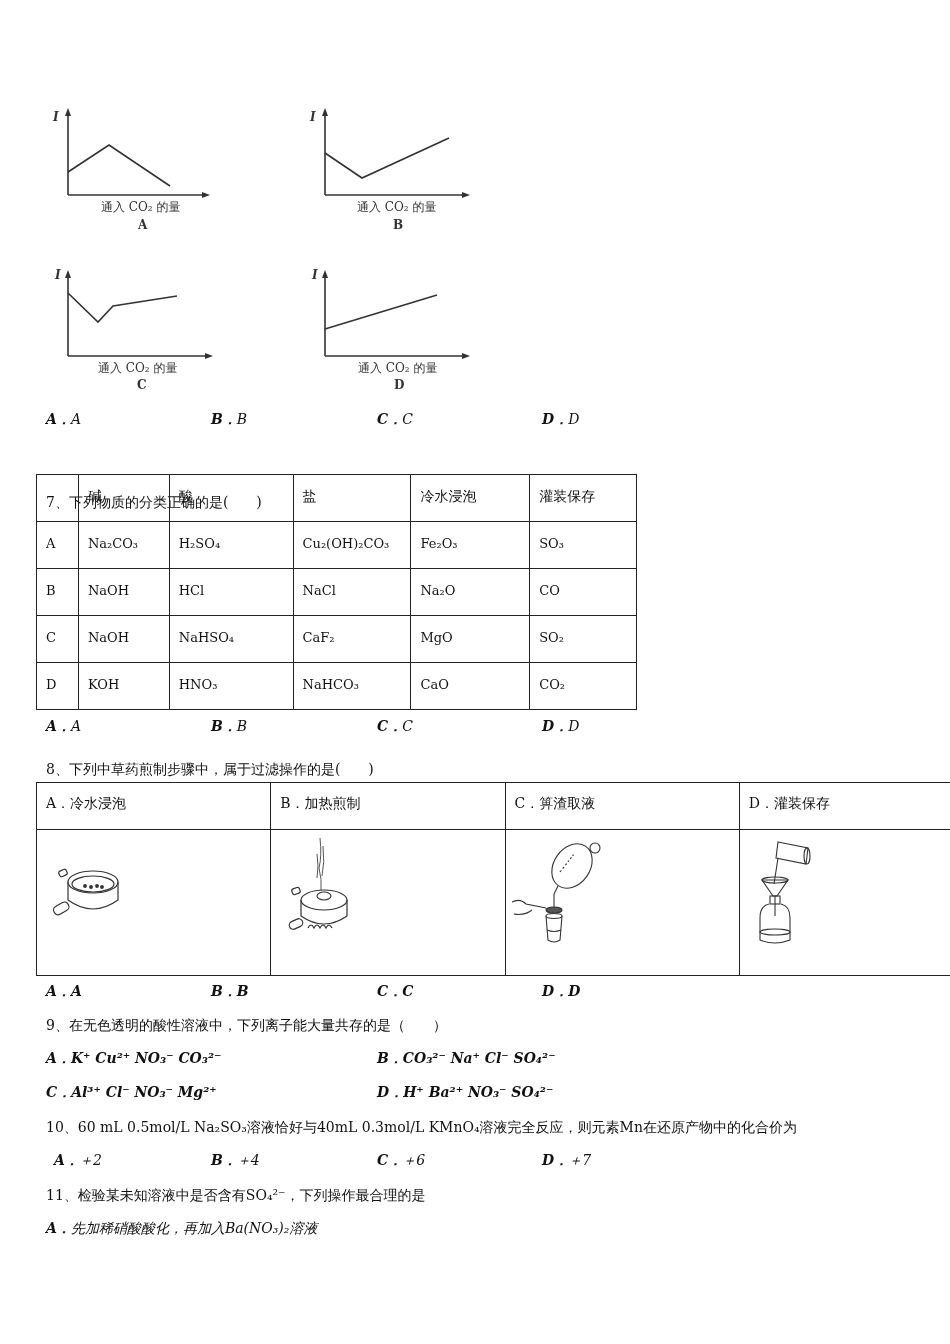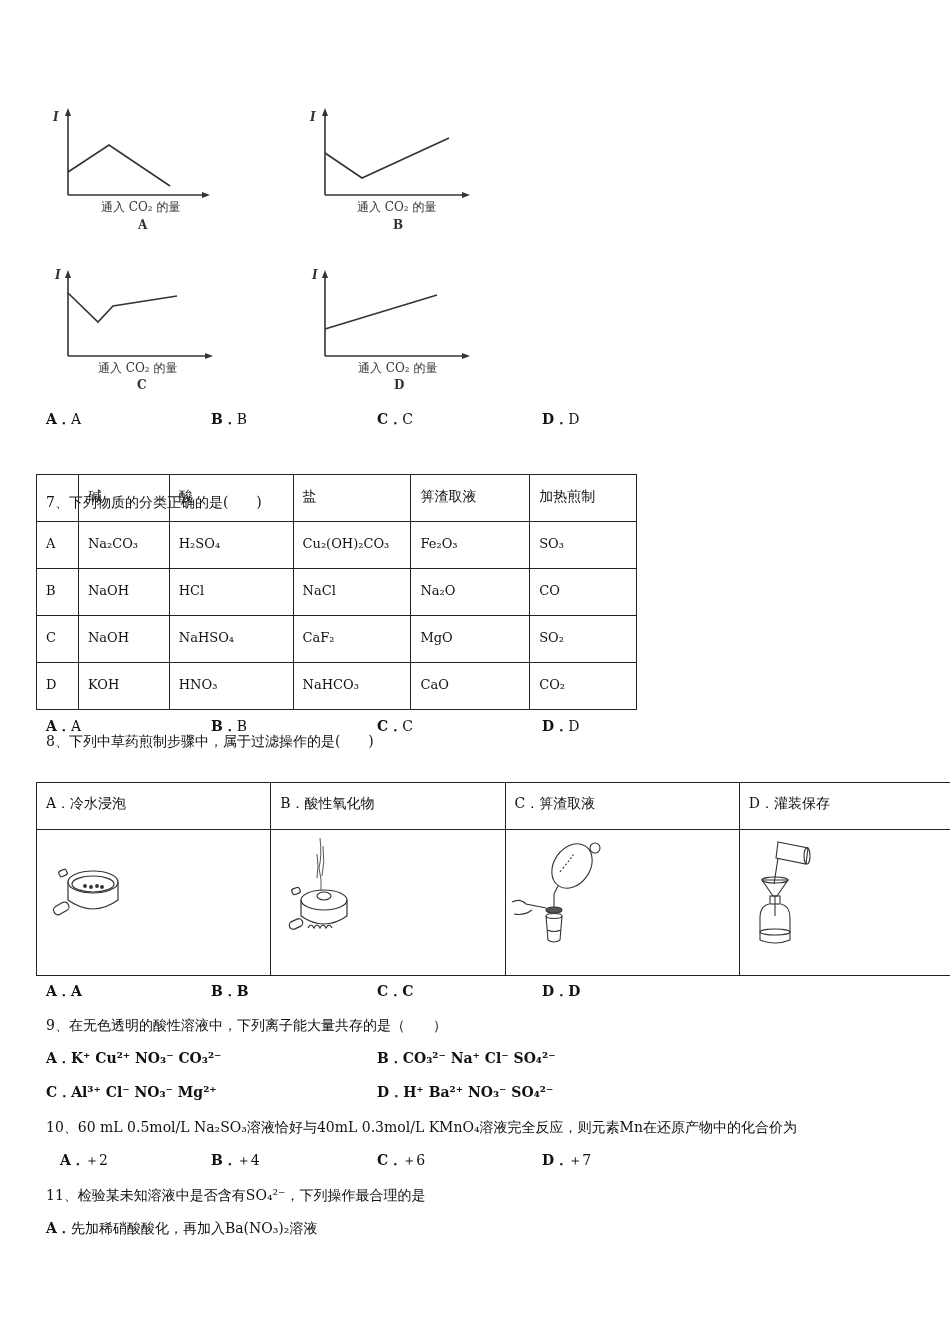--- a/index.html
+++ b/index.html
@@ -2,21 +2,21 @@
 <html><head>
 <meta charset="utf-8">
 <style>
   html, body { margin:0; padding:0; background:#ffffff; }
   body { width:950px; height:1344px; position:relative; overflow:hidden;
          font-family:"DejaVu Serif", serif; color:#111; }
   .abs { position:absolute; white-space:nowrap; }
   .t { font-size:14px; line-height:18px; }
   .b { font-weight:bold; }
   .opt-row { position:absolute; left:46px; height:20px; font-size:14px; }
-  .opt-row span { position:absolute; top:0; white-space:nowrap; }
+  .opt-row span { position:absolute; top:0; white-space:nowrap;font-style:italic; }
   .graph { position:absolute; }
   .graph svg { overflow:visible; }
   .glabel { position:absolute; font-size:12px; font-family:"DejaVu Serif", serif; color:#333; white-space:nowrap; }
   .gletter { position:absolute; font-size:12px; font-weight:bold; color:#333; }
   .yI { position:absolute; font-size:12px; font-style:italic; font-weight:bold; color:#333; }
   table { border-collapse:collapse; position:absolute; }
   td { border:1.5px solid #222; font-size:13px; vertical-align:top; padding:0 0 0 9px; }
   #t7 td { height:46px; line-height:44px; padding-top:0; }
   #t7 td.hdr { font-size:14px; line-height:42px; }
   #t8 td { padding:0 0 0 9px; }
@@ -89,22 +89,22 @@
       <col style="width:118px">
       <col style="width:119px">
       <col style="width:107px">
     </colgroup>
   <tbody>
       <tr>
     <td class="hdr"></td>
     <td class="hdr">碱</td>
     <td class="hdr">酸</td>
     <td class="hdr">盐</td>
-    <td class="hdr">箅渣取液</td>
-    <td class="hdr">加热煎制</td>
+    <td class="hdr">冷水浸泡</td>
+    <td class="hdr">灌装保存</td>
   </tr>
   <tr>
     <td>A</td>
     <td>Na₂CO₃</td>
     <td>H₂SO₄</td>
     <td>Cu₂(OH)₂CO₃</td>
     <td>Fe₂O₃</td>
     <td>SO₃</td>
   </tr>
   <tr>
@@ -134,33 +134,33 @@
 </tbody>
   </table>
 
 <div class="opt-row" style="top:718px;">
   <span style="left:0;"><b>A．</b><span style="position:static">A</span></span>
   <span style="left:165px;"><b>B．</b><span style="position:static">B</span></span>
   <span style="left:331px;"><b>C．</b><span style="position:static">C</span></span>
   <span style="left:496px;"><b>D．</b><span style="position:static">D</span></span>
 </div>
 
-<div class="abs t" style="left:46px;top:732px;">8、下列中草药煎制步骤中，属于过滤操作的是(　　)</div>
+<div class="abs t" style="left:46px;top:760px;">8、下列中草药煎制步骤中，属于过滤操作的是(　　)</div>
 
 <table id="t8" style="left:36px;top:782px;width:938px;">
   <colgroup>
       <col style="width:215px">
       <col style="width:215px">
       <col style="width:215px">
       <col style="width:215px">
     </colgroup>
   <tbody>
       <tr class="h">
     <td>A．冷水浸泡</td>
-    <td>B．酸性氧化物</td>
+    <td>B．加热煎制</td>
     <td>C．箅渣取液</td>
     <td>D．灌装保存</td>
   </tr>
   <tr class="p">
     <td>
       <svg width="80" height="70" style="position:absolute;left:12px;top:30px;">
         <g stroke="#333" stroke-width="1.2" fill="none">
           <ellipse cx="44" cy="22" rx="25" ry="11"></ellipse>
           <ellipse cx="44" cy="24" rx="21" ry="8"></ellipse>
           <path d="M19 22 L19 40 Q44 58 69 40 L69 22"></path>
@@ -238,21 +238,21 @@
   <span style="left:0;"><span style="position:static">A．</span><span style="position:static">K⁺ Cu²⁺ NO₃⁻ CO₃²⁻</span></span>
   <span style="left:331px;"><span style="position:static">B．</span><span style="position:static">CO₃²⁻ Na⁺ Cl⁻ SO₄²⁻</span></span>
 </div>
 <div class="opt-row b" style="top:1084px;">
   <span style="left:0;"><span style="position:static">C．</span><span style="position:static">Al³⁺ Cl⁻ NO₃⁻ Mg²⁺</span></span>
   <span style="left:331px;"><span style="position:static">D．</span><span style="position:static">H⁺ Ba²⁺ NO₃⁻ SO₄²⁻</span></span>
 </div>
 
 <div class="abs t" style="left:46px;top:1118px;text-align:center;">10、60 mL 0.5mol/L Na₂SO₃溶液恰好与40mL 0.3mol/L KMnO₄溶液完全反应，则元素Mn在还原产物中的化合价为</div>
 <div class="opt-row" style="top:1152px;">
-  <span style="left:14px;text-align:right;"><b>A．</b><span style="position:static">＋2</span></span>
+  <span style="left:8px;text-align:right;"><b>A．</b><span style="position:static">＋2</span></span>
   <span style="left:165px;"><b>B．</b><span style="position:static">＋4</span></span>
   <span style="left:331px;"><b>C．</b><span style="position:static">＋6</span></span>
   <span style="left:496px;"><b>D．</b><span style="position:static">＋7</span></span>
 </div>
 
 <div class="abs t" style="left:46px;top:1186px;">11、检验某未知溶液中是否含有SO₄²⁻，下列操作最合理的是</div>
 <div class="opt-row" style="top:1220px;">
   <span style="left:0;text-align:center;"><b>A．</b><span style="position:static">先加稀硝酸酸化，再加入Ba(NO₃)₂溶液</span></span>
 </div>
 

